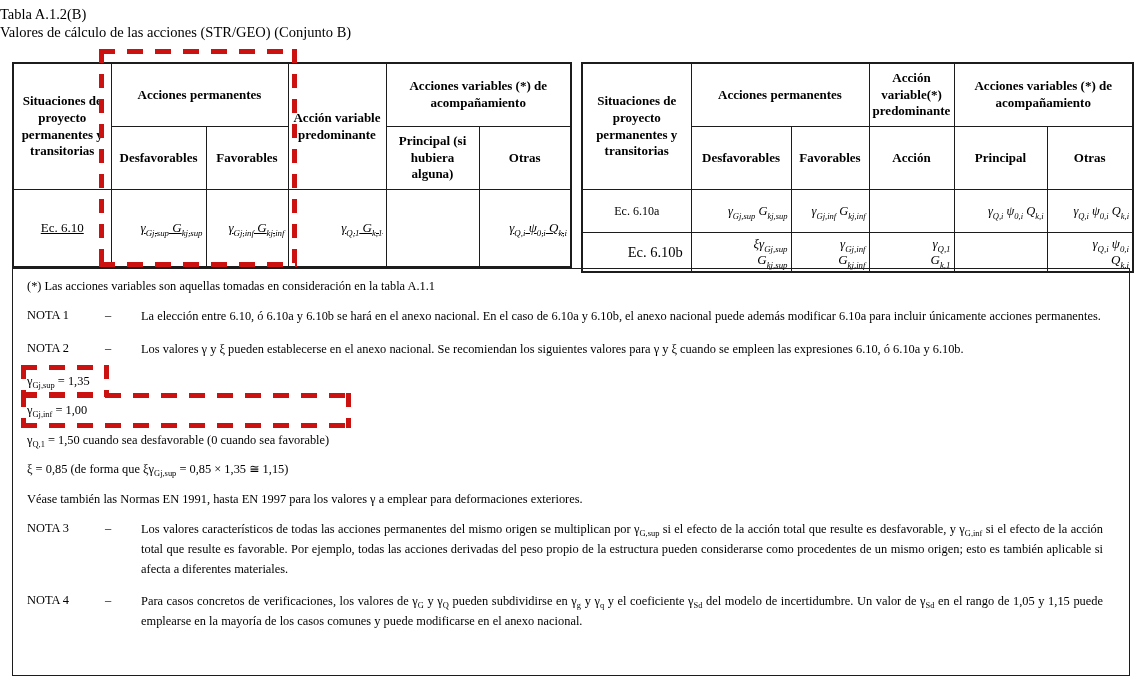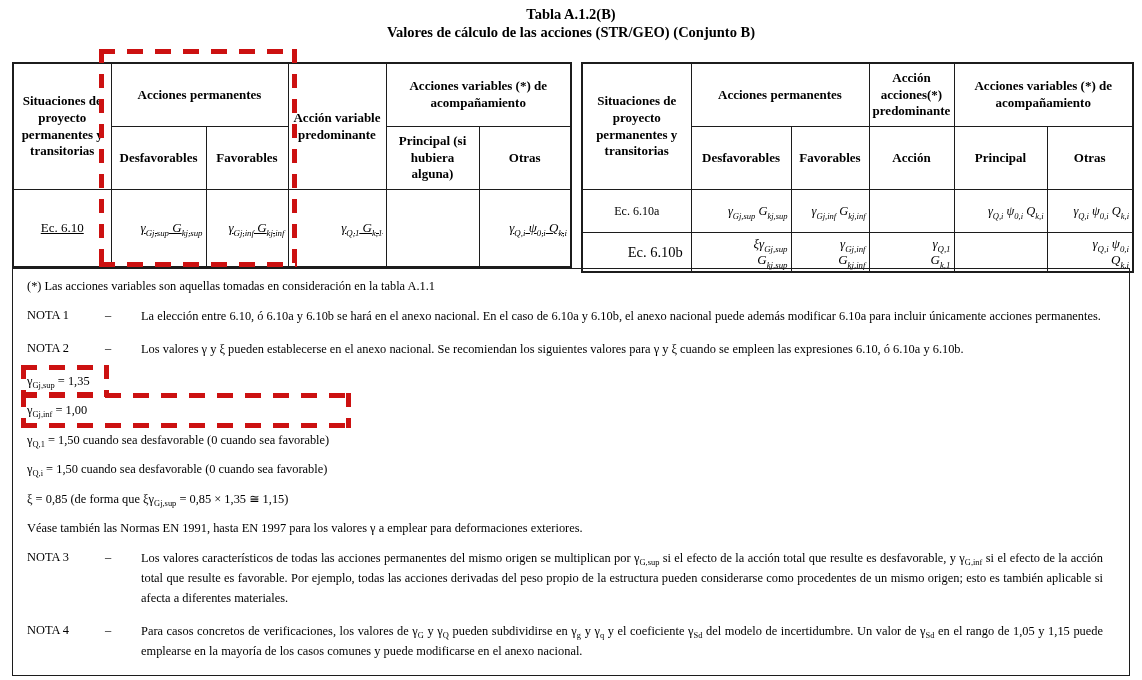--- a/index.html
+++ b/index.html
@@ -1,18 +1,18 @@
 <!DOCTYPE html>
 <html><head>
 <meta charset="utf-8">
 <style>
   html,body{margin:0;padding:0;background:#fff;}
   .page{position:relative;width:1142px;height:680px;background:#ffffff;
         font-family:"Liberation Serif","DejaVu Serif",serif;color:#000;overflow:hidden;}
-  .title{position:absolute;top:5px;left:0;width:1142px;text-align:center;font-weight:bold;}
+  .title{position:absolute;top:5px;left:0;width:1142px;text-align:left;font-weight:normal;}
   .title .t1{font-size:14.5px;line-height:18px;}
   .title .t2{font-size:14.5px;line-height:18px;}
   table{border-collapse:collapse;table-layout:fixed;position:absolute;background:#fff;}
   th,td{border:1px solid #1c1c1c;text-align:center;vertical-align:middle;padding:2px 3px;overflow:hidden;}
   table{border:2px solid #1c1c1c;}
   th{font-weight:bold;font-size:13px;line-height:1.3;}
   .hdr-row1 th{height:58px;}
   .hdr-row2 th{height:58px;margin-top:16px;}
   .formula{font-style:italic;text-align:right;}
   sub{font-size:68%;line-height:0;}
@@ -89,21 +89,21 @@
         <col style="width:100px">
         <col style="width:78px">
         <col style="width:85px">
         <col style="width:93px">
         <col style="width:86px">
       </colgroup>
     <tbody>
         <tr class="hdr-row1">
       <th rowspan="2">Situaciones de proyecto permanentes y transitorias</th>
       <th colspan="2">Acciones permanentes</th>
-      <th>Acción acciones(*) predominante</th>
+      <th>Acción variable(*) predominante</th>
       <th colspan="2">Acciones variables (*) de acompañamiento</th>
     </tr>
     <tr class="hdr-row2">
       <th>Desfavorables</th>
       <th>Favorables</th>
       <th>Acción</th>
       <th>Principal</th>
       <th>Otras</th>
     </tr>
     <tr class="rt-row-a">
@@ -146,21 +146,20 @@
       <div class="dash-box" style="left:-6px;top:-8px;width:88px;height:32px;"></div>
     </div>
 
     <div class="note-block gline">
       <span>γ<sub>Gj,inf</sub> = 1,00</span>
       <div class="dash-box" style="left:-6px;top:-9px;width:330px;height:35px;"></div>
     </div>
 
     <div class="note-block">γ<sub>Q,1</sub> = 1,50 cuando sea desfavorable (0 cuando sea favorable)</div>
 
-    <div class="note-block">γ<sub>Q,i</sub> = 1,50 cuando sea desfavorable (0 cuando sea favorable)</div>
 
     <div class="note-block">ξ = 0,85 (de forma que ξγ<sub>Gj,sup</sub> = 0,85 × 1,35 ≅ 1,15)</div>
 
     <div class="note-block">Véase también las Normas EN 1991, hasta EN 1997 para los valores γ a emplear para deformaciones exteriores.</div>
 
     <div class="nota">
       <span class="nota-label">NOTA 3</span>
       <span class="nota-dash">–</span>
       <span class="nota-text">Los valores característicos de todas las acciones permanentes del mismo origen se multiplican por γ<sub>G,sup</sub> si el efecto de la acción total que resulte es desfavorable, y γ<sub>G,inf</sub> si el efecto de la acción total que resulte es favorable. Por ejemplo, todas las acciones derivadas del peso propio de la estructura pueden considerarse como procedentes de un mismo origen; esto es también aplicable si afecta a diferentes materiales.</span>
     </div>

